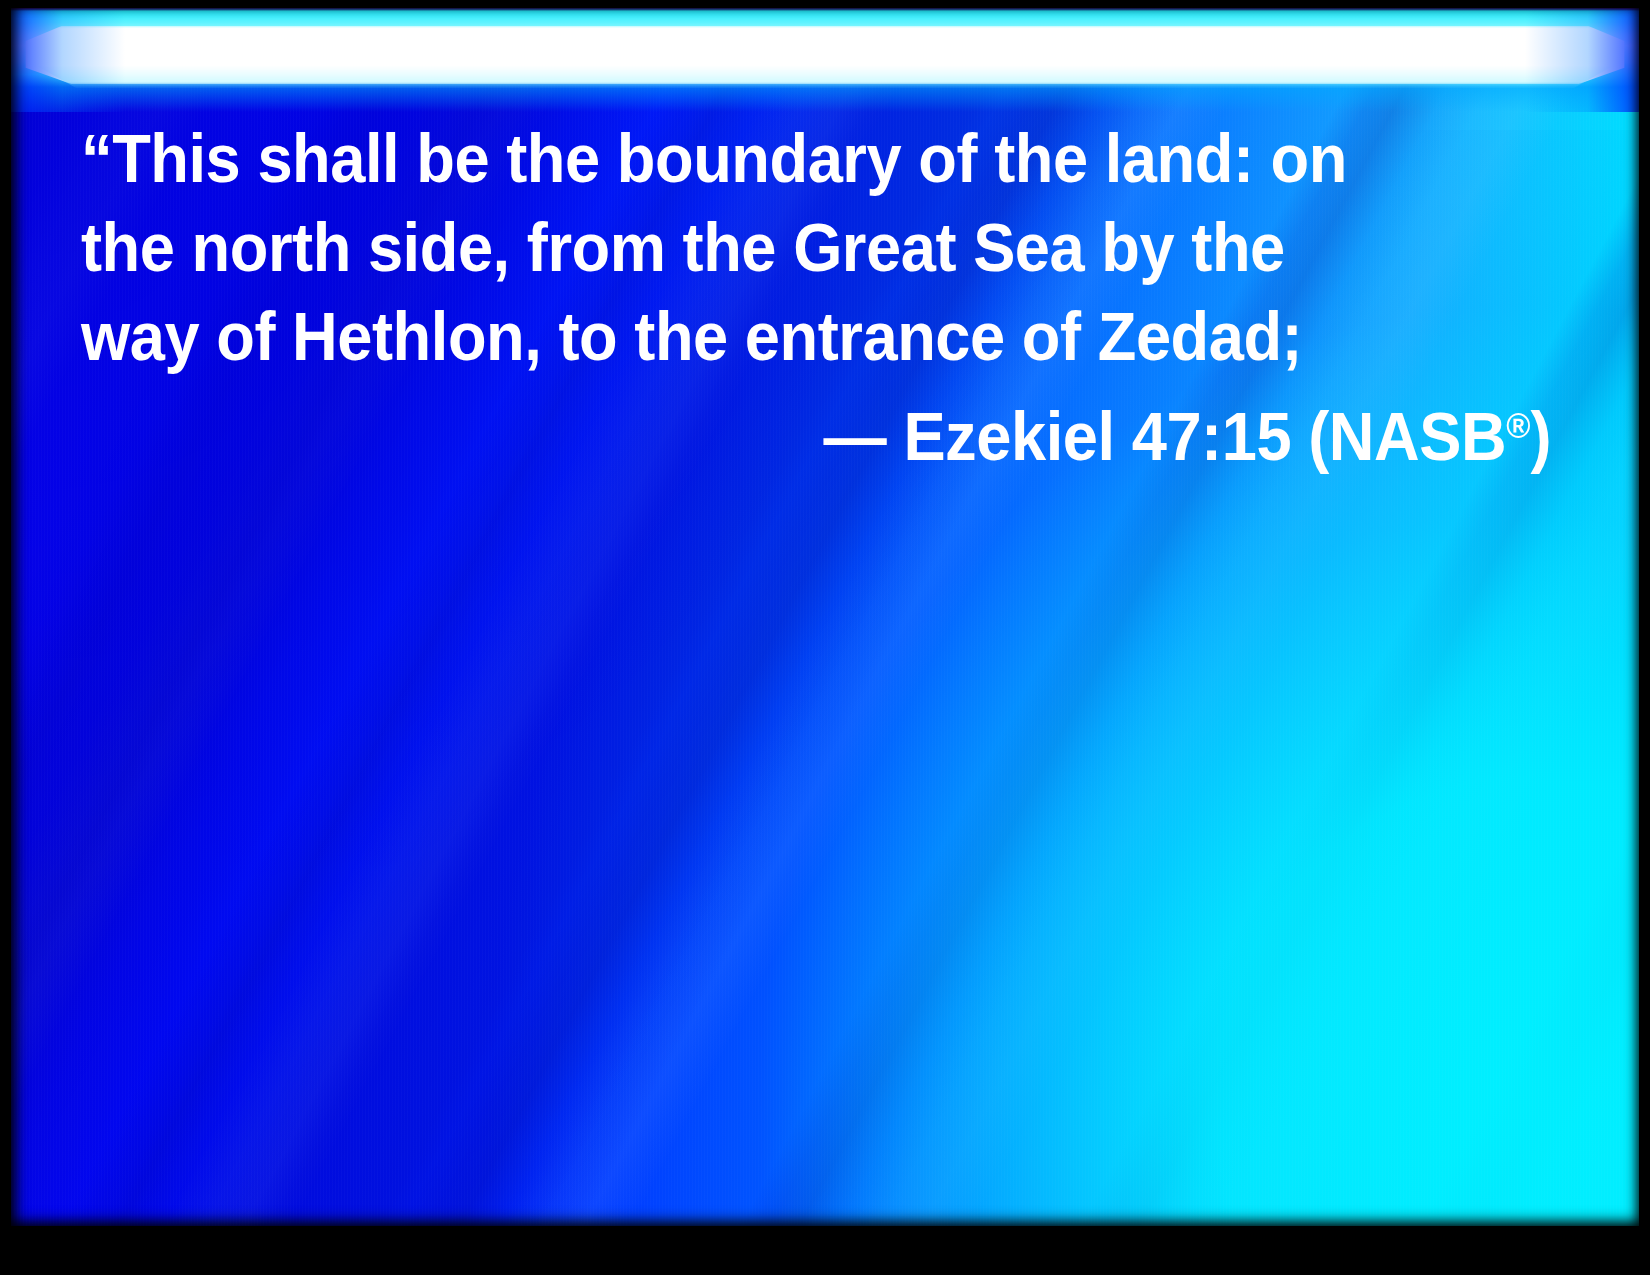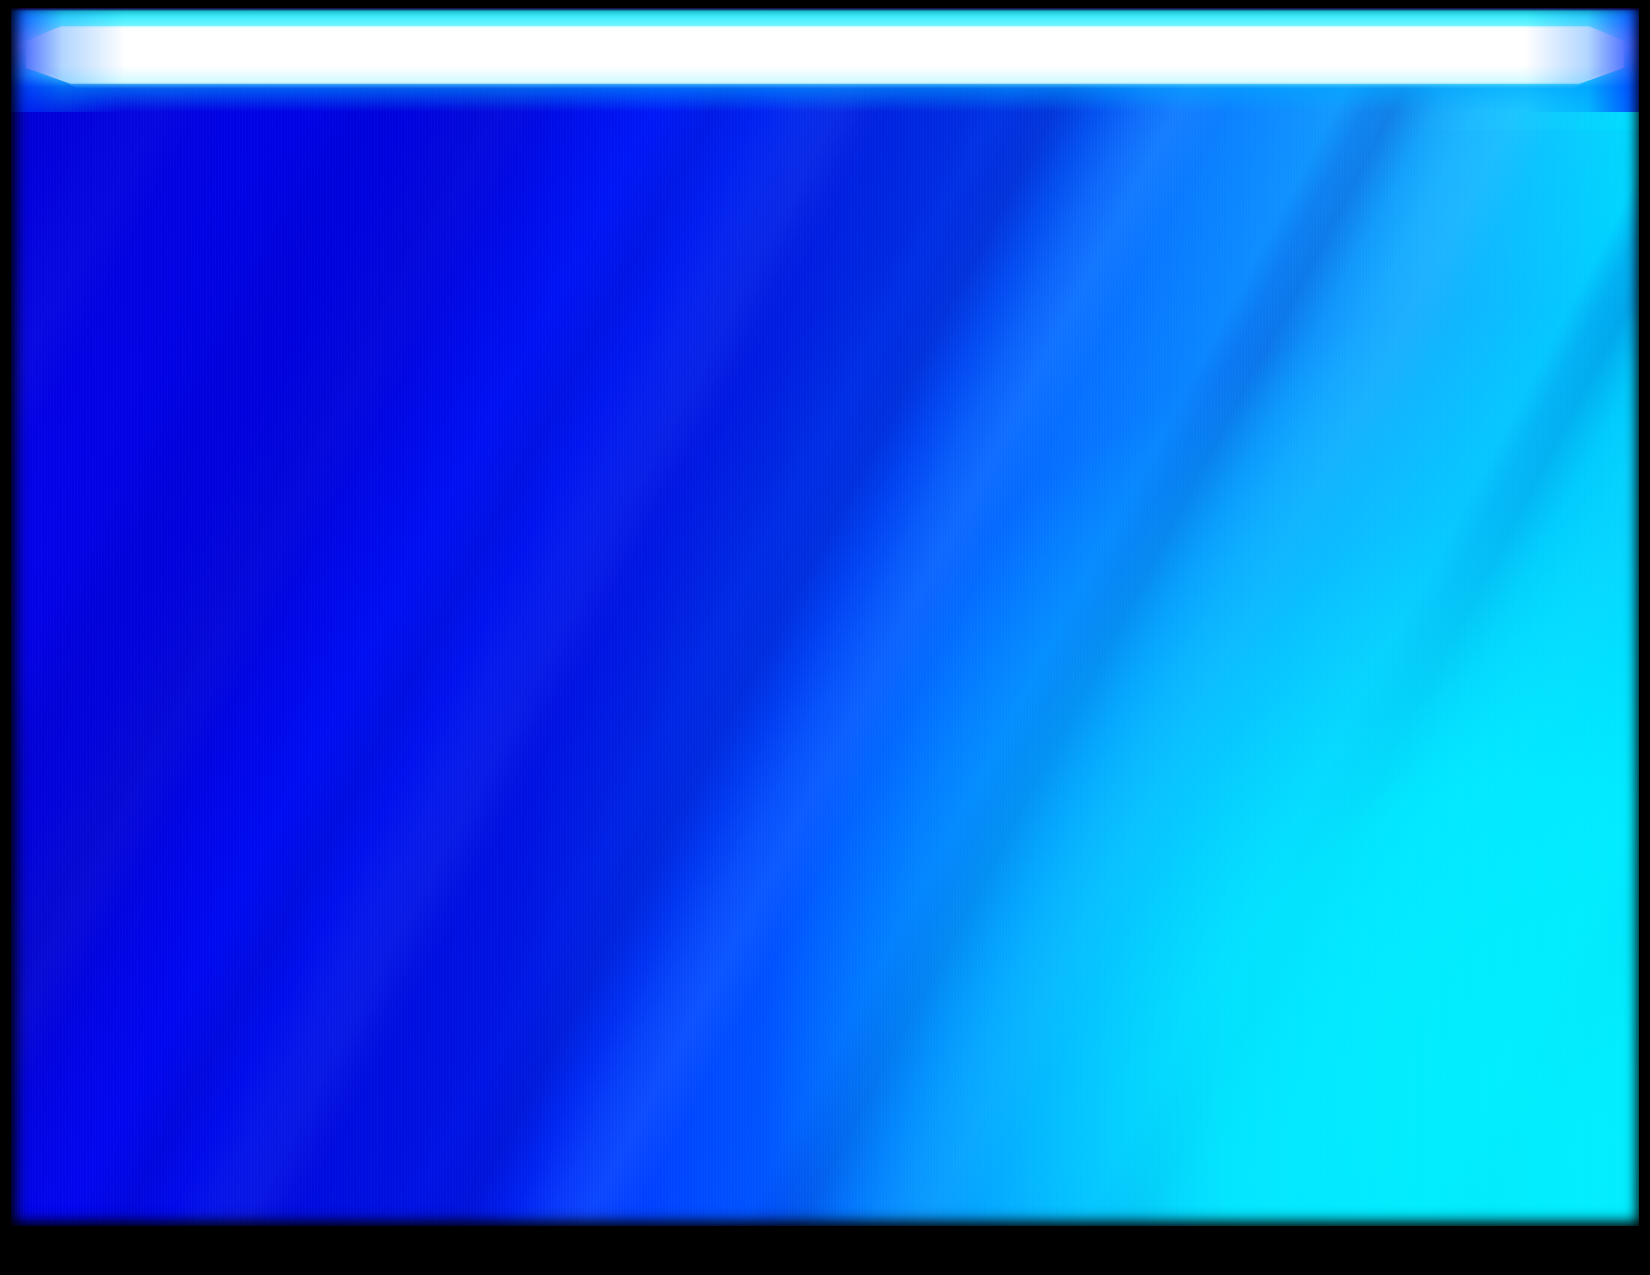--- a/index.html
+++ b/index.html
@@ -312,16 +312,22 @@
     <div class="topglow">
       <div class="cyanwash"></div>
       <div class="whitebar"></div>
       <div class="whitebar2"></div>
       <div class="whitelip"></div>
       <div class="edgefade l"></div>
       <div class="edgefade r"></div>
     </div>
     <div class="topline"></div>
 
+    <div id="verse-block">
+      <div class="verse-line">“This shall be the boundary of the land: on</div>
+      <div class="verse-line">the north side, from the Great Sea by the</div>
+      <div class="verse-line">way of Hethlon, to the entrance of Zedad;</div>
+      <div class="verse-line attribution"><span>— Ezekiel 47:15 (NASB</span><span class="reg">®</span><span>)</span></div>
+    </div>
 
     <div class="vignette"></div>
   </div>
 </div>
 
 </body></html>

